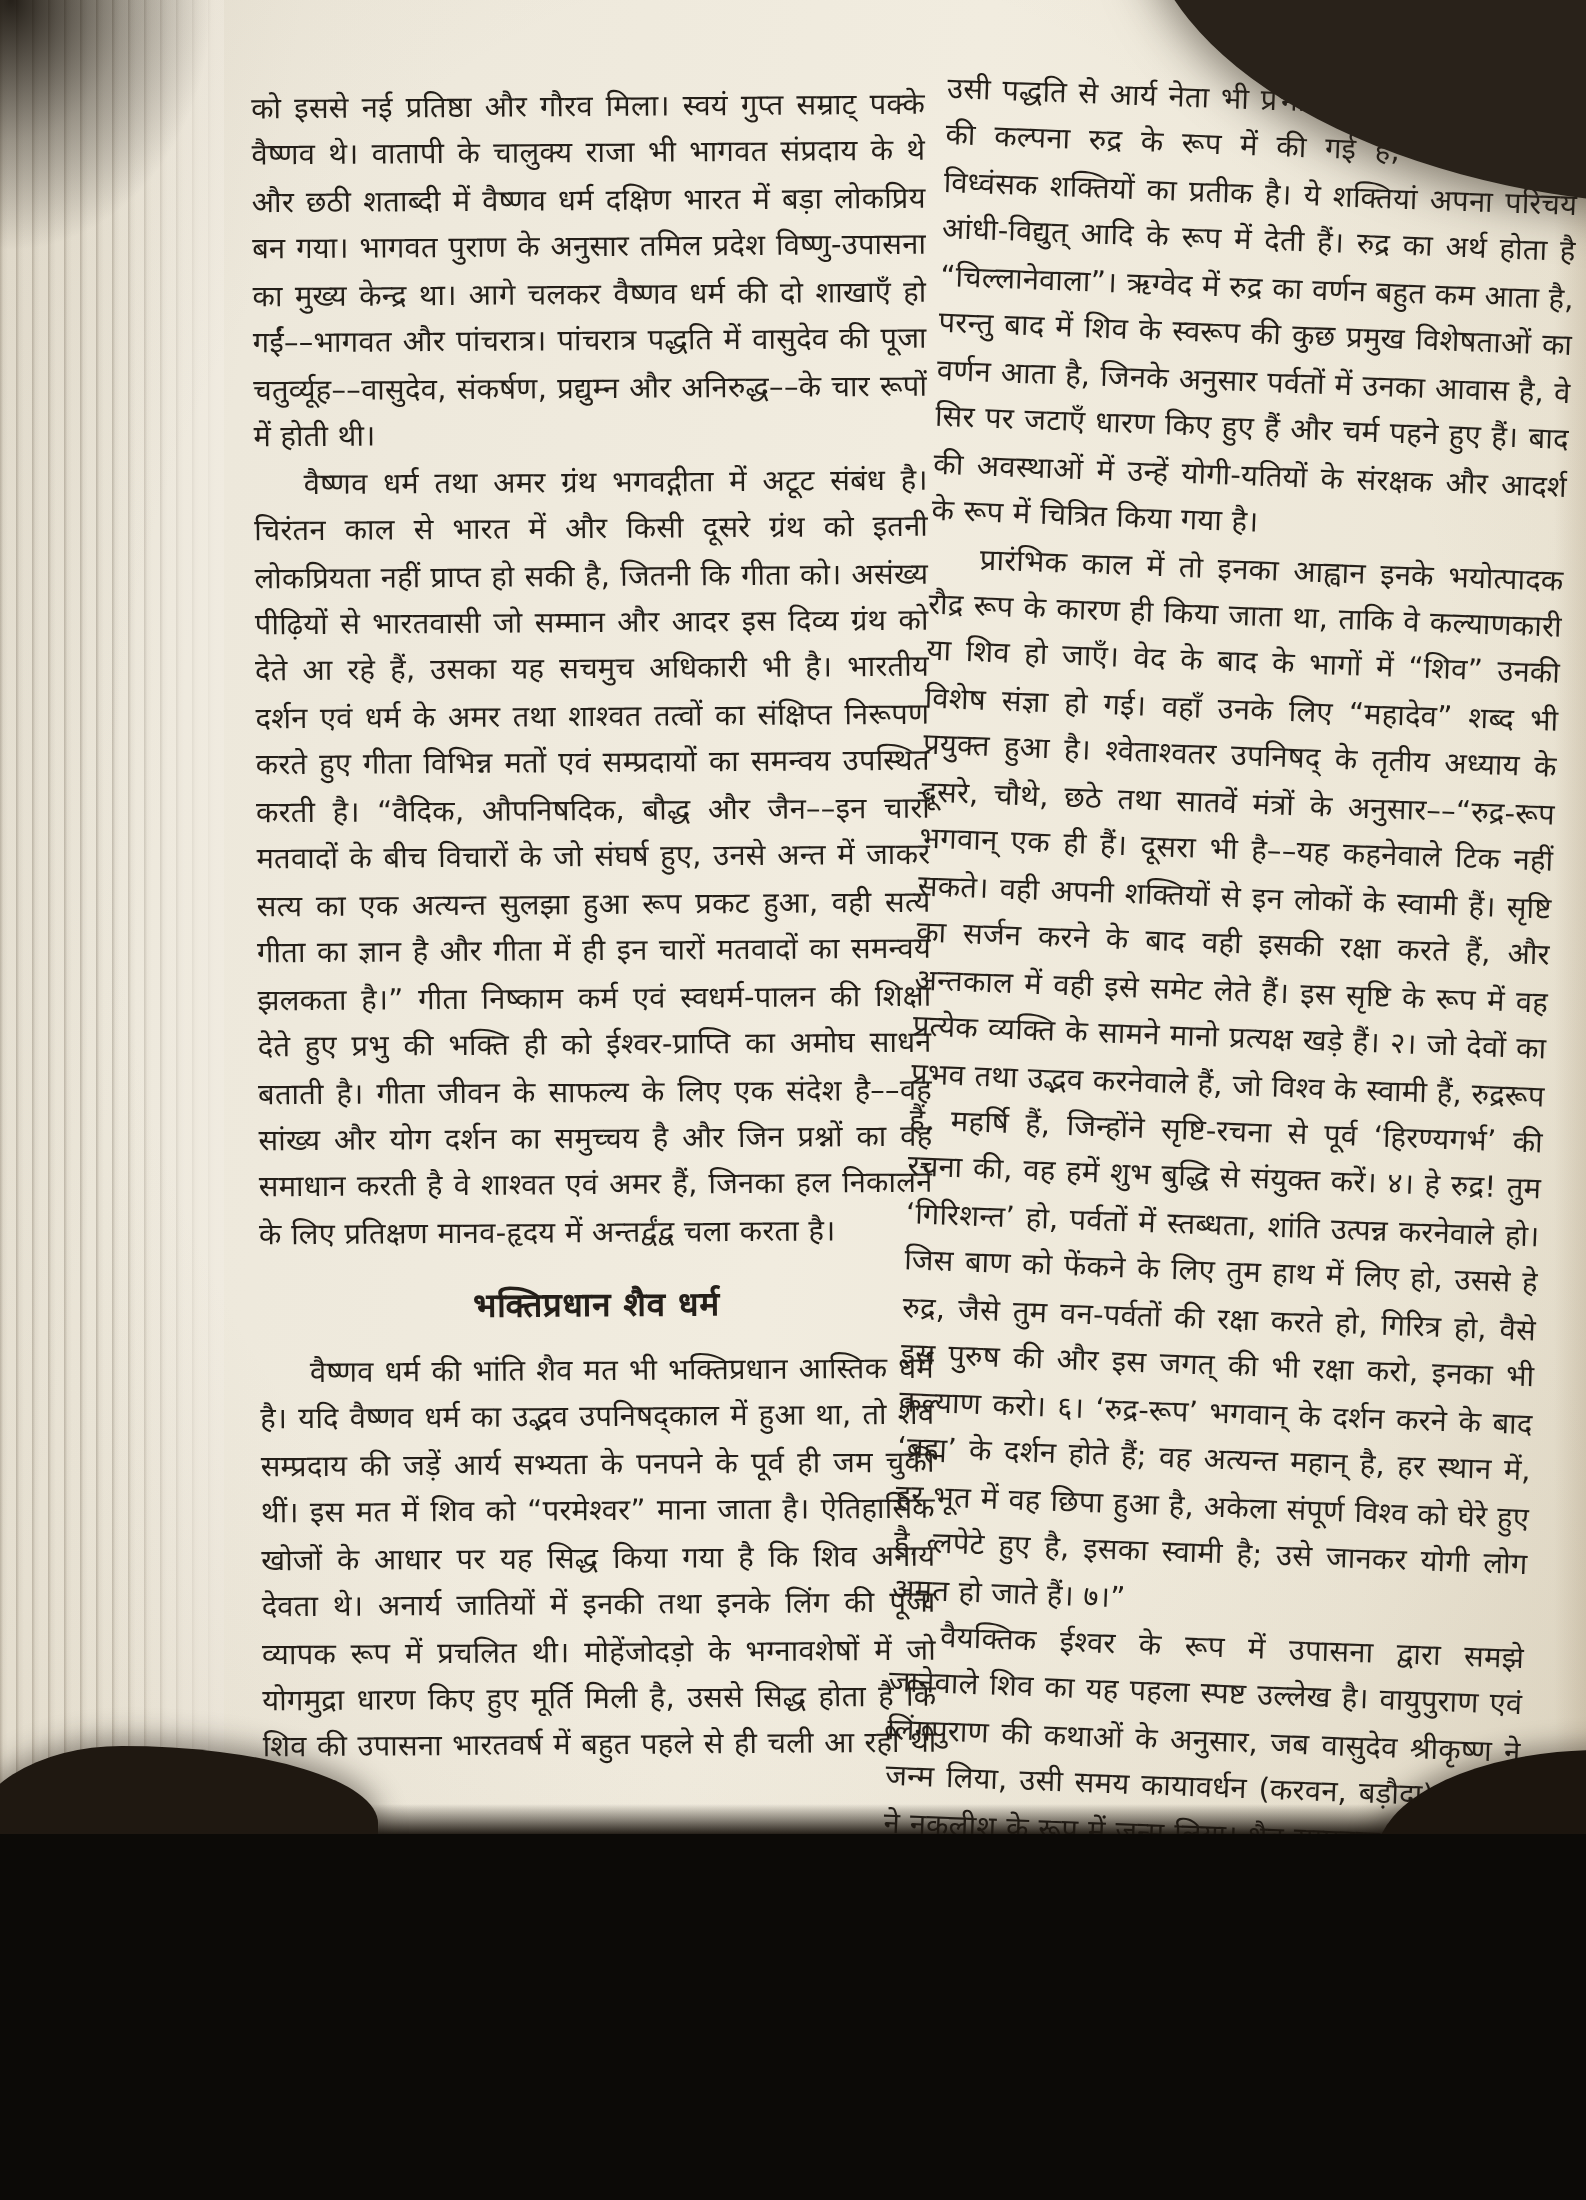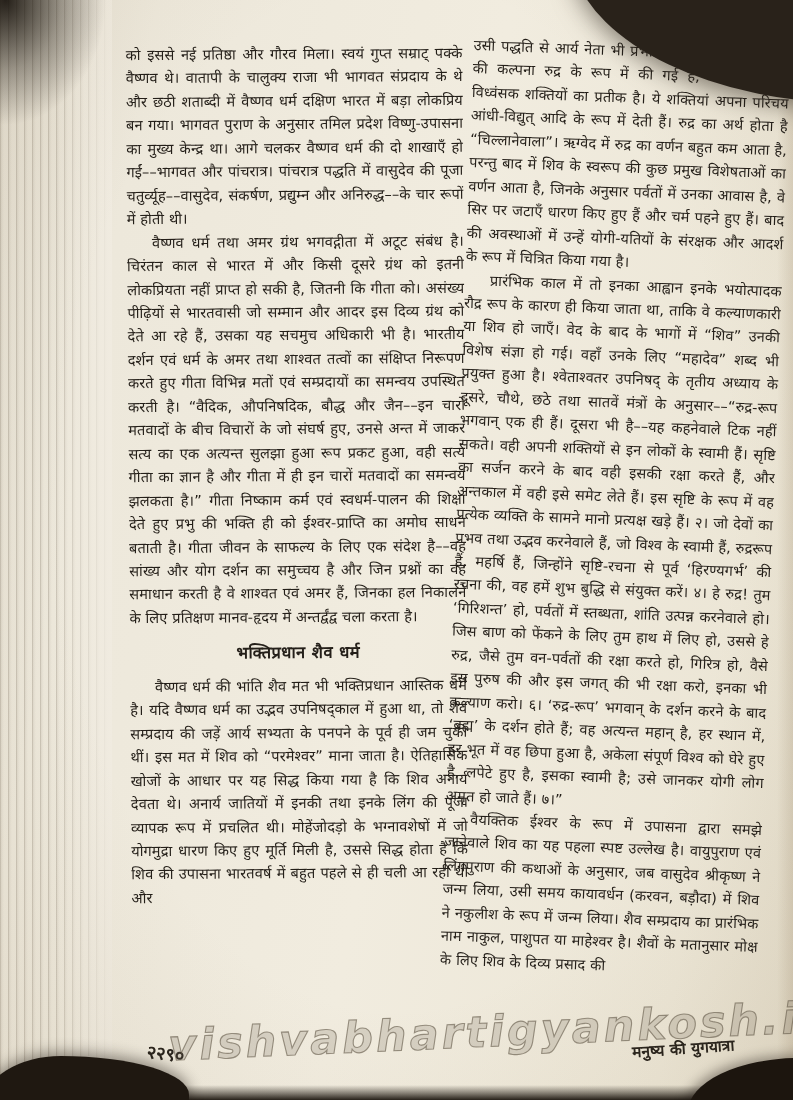--- a/index.html
+++ b/index.html
@@ -1,17 +1,17 @@
 <!DOCTYPE html>
 <html><head>
 <meta charset="utf-8">
 <style>
   html,body { margin:0; padding:0; background:#0c0a07; }
   .photo {
-    position:relative; width:793px; height:1100px; overflow:hidden;
+    position:relative; width:793px; height:917px; overflow:hidden;
     background: linear-gradient(100deg, #e3ddcf 0%, #ede8db 16%, #f1ecdf 52%, #ece6d6 86%, #e4ddcb 100%);
     font-family:"DejaVu Sans", sans-serif; color:#241f19;
   }
   
   .binding-edge { position:absolute; left:0; top:0; bottom:0; width:112px; z-index:1;
     background: repeating-linear-gradient(90deg,
       rgba(85,72,55,0.30) 0px, rgba(85,72,55,0.06) 1.6px, rgba(85,72,55,0) 4px, rgba(85,72,55,0) 8px); }
   .binding-edge::after { content:""; position:absolute; inset:0;
     background: linear-gradient(to right, rgba(240,235,224,0) 0%, rgba(240,235,224,0) 48%, rgba(240,235,224,0.96) 100%); }
   .binding-top { position:absolute; left:0; top:0; width:110px; height:130px; z-index:2;

